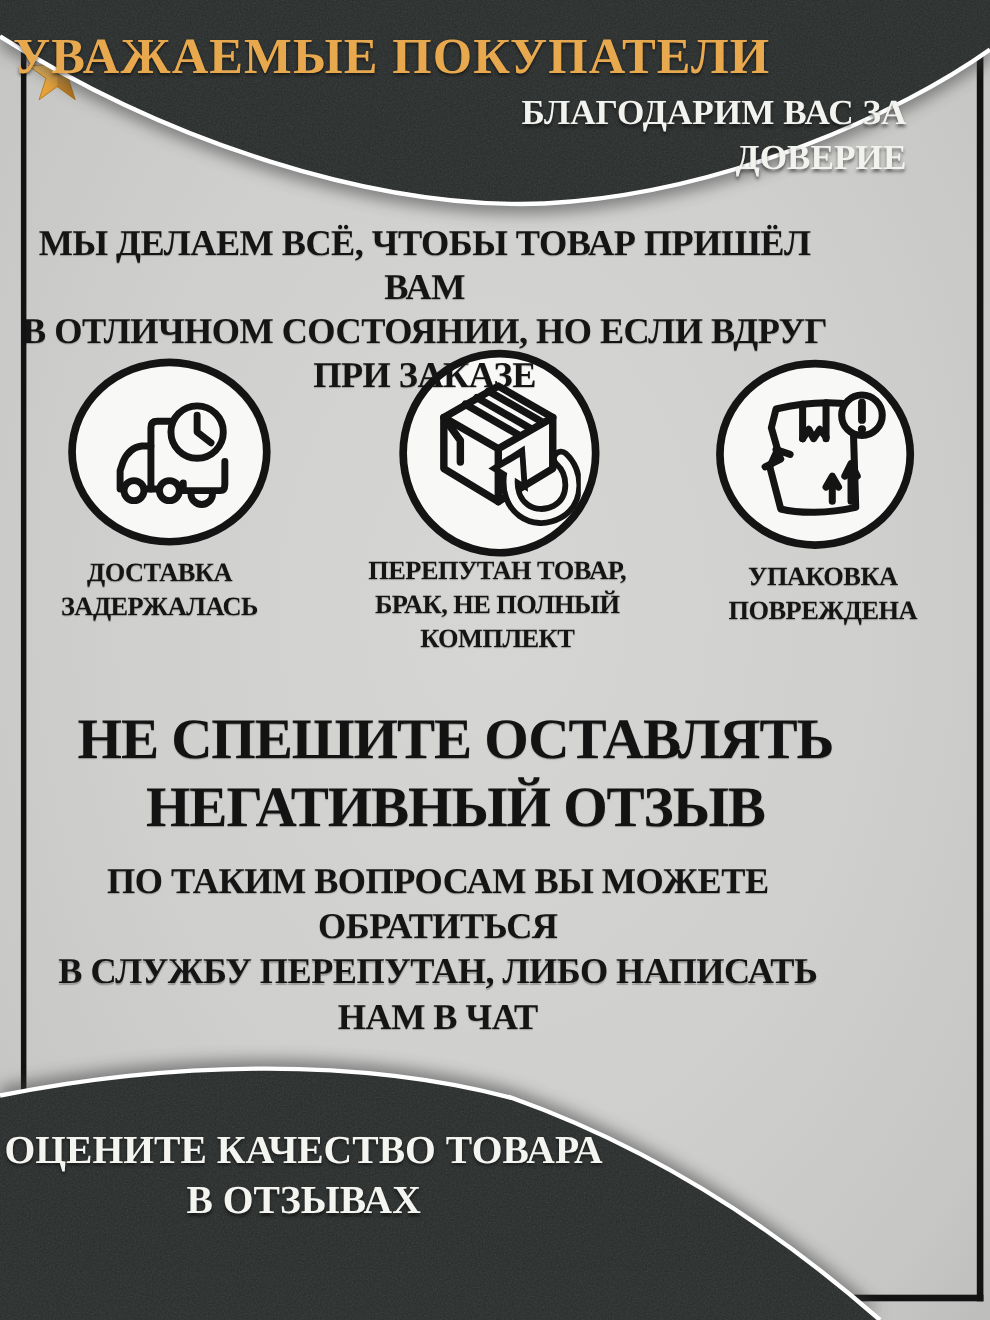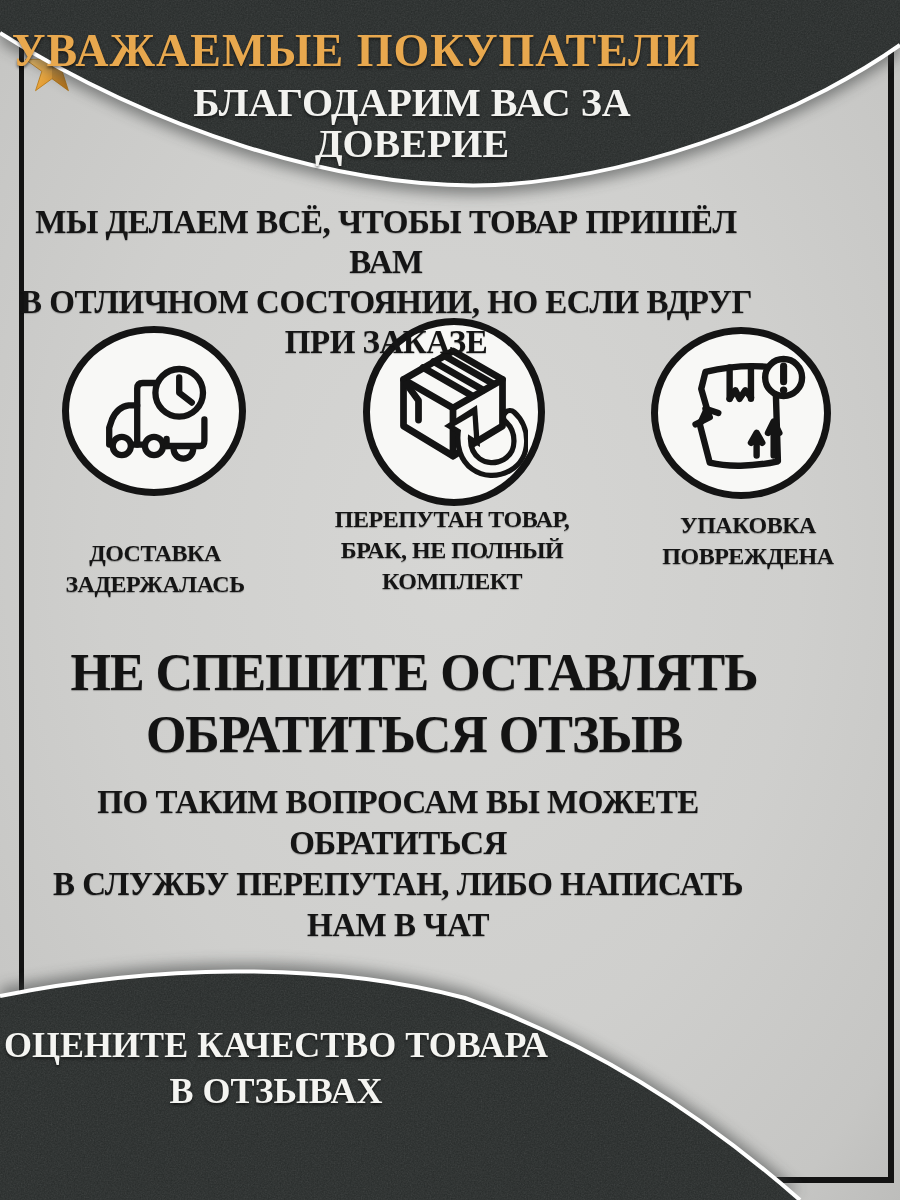--- a/index.html
+++ b/index.html
@@ -9,21 +9,21 @@
     font-family:"Liberation Serif","DejaVu Serif",serif;
   }
   .abs{position:absolute;}
   
   .frame{background:#131313;z-index:1;}
   
   .banner{z-index:2;left:0;}
   
   .txt{z-index:3;text-align:center;font-weight:bold;}
   .hdr-title{top:24px;left:0;width:712px;font-size:46px;letter-spacing:1px;color:#e8a84e;text-shadow:0 2px 3px rgba(0,0,0,.55);}
-  .hdr-sub{top:82px;left:0;width:824px;font-size:40px;line-height:41px;color:#f2f2ef;text-shadow:0 2px 3px rgba(0,0,0,.5);}
+  .hdr-sub{top:82px;left:0;width:824px;font-size:32px;line-height:41px;color:#f2f2ef;text-shadow:0 2px 3px rgba(0,0,0,.5);text-align:right;}
   .intro{top:202px;left:0;width:772px;font-size:33px;line-height:40px;color:#151515;letter-spacing:-0.5px;text-shadow:0 1px 1px rgba(0,0,0,.25);}
   .circle{border:7px solid #141414;border-radius:50%;background:#f8f8f6;box-sizing:border-box;z-index:2;}
   .circle svg{position:absolute;left:8px;top:8px;}
   .label{font-size:24px;line-height:31px;color:#151515;letter-spacing:-0.5px;text-shadow:0 1px 1px rgba(0,0,0,.3);}
   .warning{top:642px;left:0;width:828px;font-size:52px;line-height:62px;color:#131313;letter-spacing:-1px;text-shadow:0 1px 1px rgba(0,0,0,.3);}
   .support{top:782px;left:12px;width:772px;font-size:33px;line-height:41px;color:#151515;letter-spacing:-0.5px;text-shadow:0 1px 1px rgba(0,0,0,.25);}
   .ftr-text{top:1022px;left:0;width:552px;font-size:36px;line-height:46px;color:#f4f4f1;text-shadow:0 2px 3px rgba(0,0,0,.55);}
   .ic{stroke:#141414;fill:none;stroke-linecap:round;stroke-linejoin:round;}
 </style>
 </head>
@@ -115,37 +115,37 @@
         <path d="M18,58 L28,53 L25,47 L34,50"></path>
         <path d="M61,80 V66 M57,71 L61,64 L65,71"></path>
         <path d="M73,80 V58 M69,64 L73,56 L77,64"></path>
         <circle cx="80" cy="25" r="13" fill="#f8f8f6"></circle>
       </g>
       <path d="M80,17 V28" stroke="#141414" stroke-width="5" stroke-linecap="round" fill="none"></path>
       <circle cx="80" cy="34" r="2.6" fill="#141414"></circle>
     </svg>
   </div>
 
-  <div class="abs txt label" style="left:40px;top:506px;width:230px;margin-top:32px;">
+  <div class="abs txt label" style="left:30px;top:506px;width:230px;">
     <div>ДОСТАВКА</div>
     <div>ЗАДЕРЖАЛАСЬ</div>
   </div>
   <div class="abs txt label" style="left:327px;top:504px;width:250px;">
     <div>ПЕРЕПУТАН ТОВАР,</div>
     <div>БРАК, НЕ ПОЛНЫЙ</div>
     <div>КОМПЛЕКТ</div>
   </div>
   <div class="abs txt label" style="left:633px;top:510px;width:230px;text-align:center;">
     <div>УПАКОВКА</div>
     <div>ПОВРЕЖДЕНА</div>
   </div>
 
   <div class="abs txt warning">
     <div>НЕ СПЕШИТЕ ОСТАВЛЯТЬ</div>
-    <div>ОБРАТИТЬСЯ ОТЗЫВ</div>
+    <div>НЕГАТИВНЫЙ ОТЗЫВ</div>
   </div>
 
   <div class="abs txt support">
     <div>ПО ТАКИМ ВОПРОСАМ ВЫ МОЖЕТЕ ОБРАТИТЬСЯ</div>
     <div>В СЛУЖБУ ПЕРЕПУТАН, ЛИБО НАПИСАТЬ</div>
     <div>НАМ В ЧАТ</div>
   </div>
 
   <svg class="abs banner" style="top:936px;" width="900" height="264" viewBox="0 0 900 264">
     <defs>

